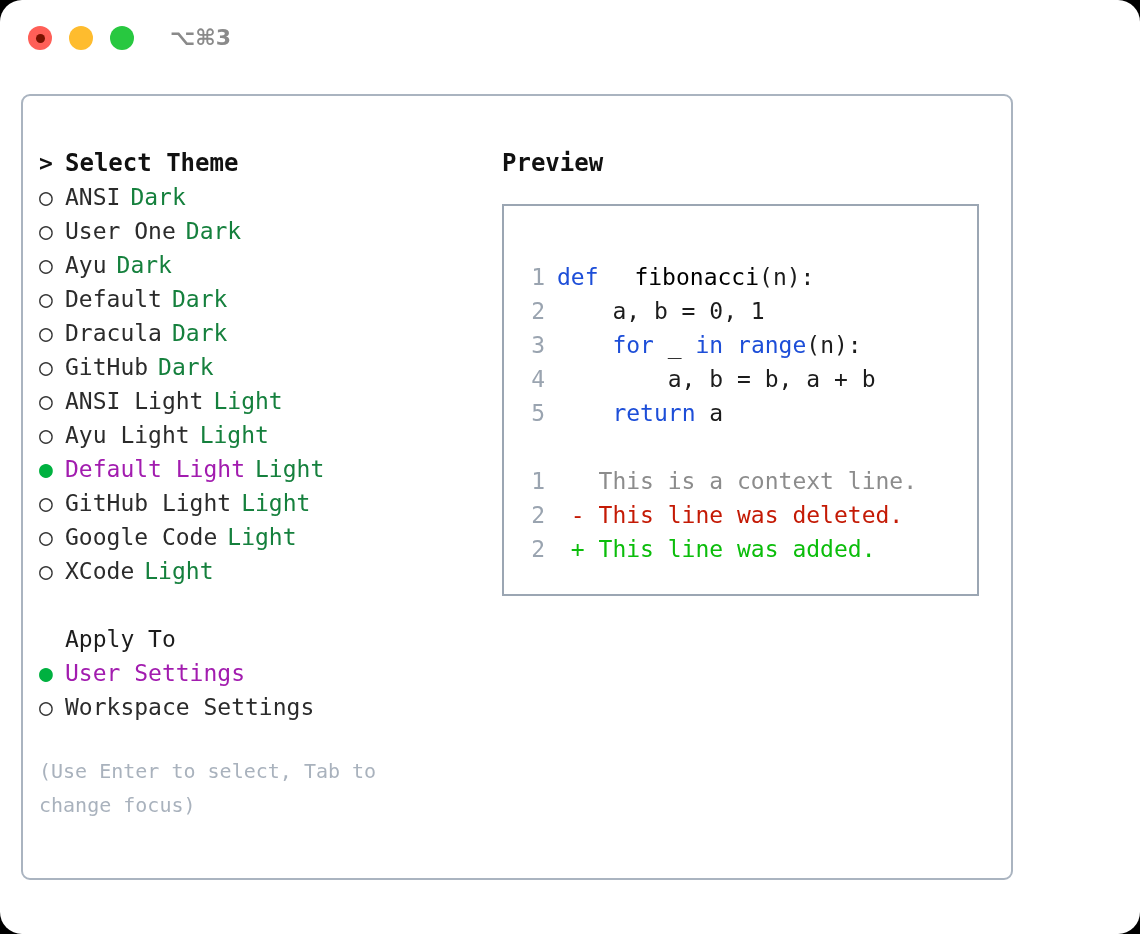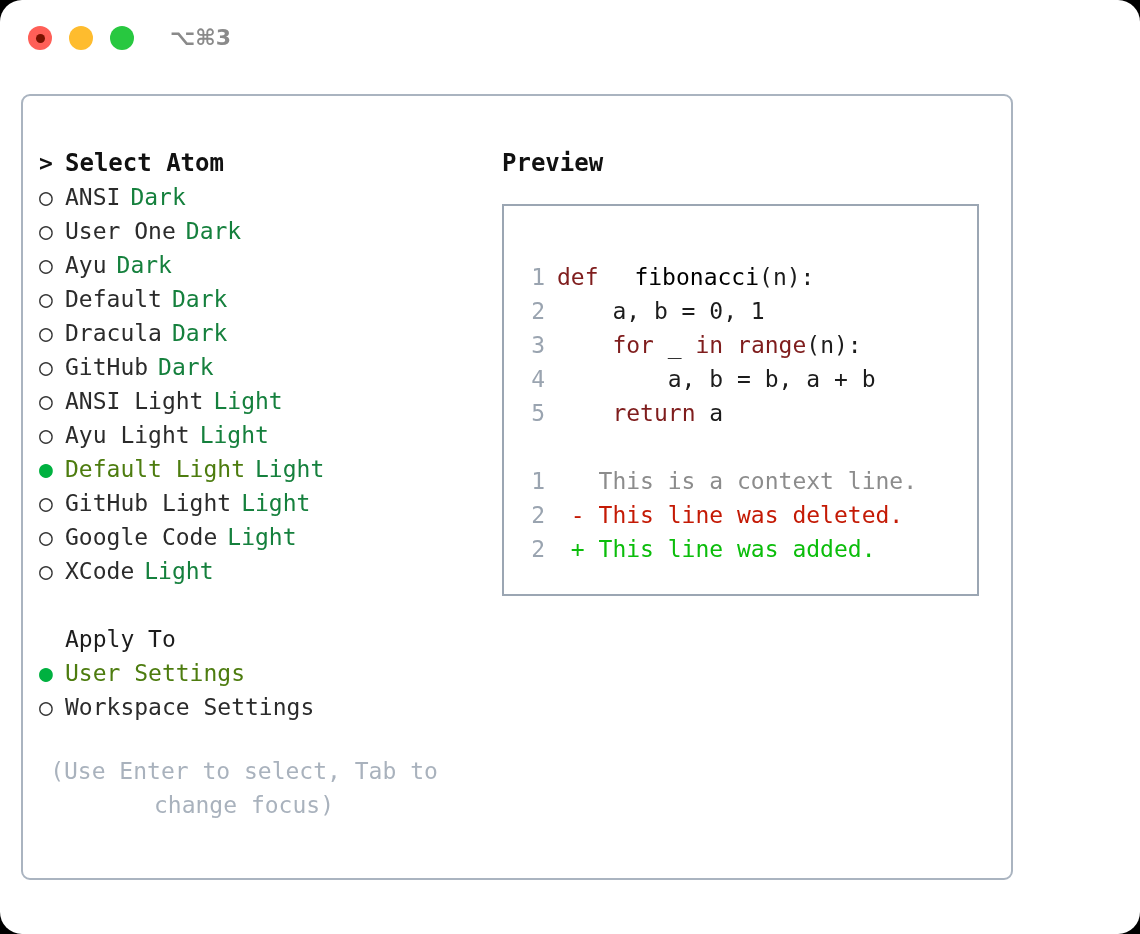--- a/index.html
+++ b/index.html
@@ -121,46 +121,45 @@
   .marker-off    { color: #3a3a3a; }
   .marker-on     { color: #00b140; }
 
   .header-line {
     font-weight: bold;
     color: #111111;
     font-size: 24px;
   }
 
   .item-name { color: #2b2b2b; }
-  .item-name.selected { color: #4d7c0f; }
+  .item-name.selected { color: #a21caf; }
   .item-tag {
     color: #15803d;
     margin-left: 10px;
   }
 
   .section-head {
     height: 34px;
     font-size: 23px;
     line-height: 34px;
     color: #1c1c1c;
     padding-left: 26px;
     white-space: pre;
   }
 
   .spacer-lg { height: 34px; }
   .spacer-md { height: 30px; }
 
   .hint {
-    font-size: 23px;
+    font-size: 20px;
     line-height: 34px;
     color: #a9b2bd;
     width: 410px;
     white-space: normal;
     word-break: normal;
-    text-align: center;
   }
 
   
   .right-col {
     position: absolute;
     left: 479px;
     top: 50px;
     width: 490px;
   }
 
@@ -198,21 +197,21 @@
   .lineno {
     display: inline-block;
     width: 26px;
     flex: 0 0 26px;
     text-align: right;
     color: #9aa4b0;
     margin-right: 12px;
   }
   .code-text { color: #1c1c1c; white-space: pre; }
 
-  .tok-kw    { color: #7f1d1d; }
+  .tok-kw    { color: #1d4ed8; }
   .tok-fn    { color: #000000; margin-left: 22px; }
   .tok-plain { color: #1c1c1c; }
 
   .diff-gap { height: 34px; }
 
   .diff-line { font-size: 23px; line-height: 34px; white-space: pre; display: flex; align-items: baseline; }
   .diff-ctx  { color: #8c8c8c; }
   .diff-del  { color: #c41a05; text-align: right; }
   .diff-add  { color: #0bbd0b; }
 </style>
@@ -232,21 +231,21 @@
     <div class="shortcut">⌥⌘3</div>
   </div>
 
   <div class="panel">
     <div class="columns">
 
       <div class="left-col">
 
         <div class="list-line">
           <span class="marker marker-prompt">&gt;</span>
-          <span class="header-line">Select Atom</span>
+          <span class="header-line">Select Theme</span>
         </div>
 
         <div id="theme-list">
             <div class="list-line"><span class="marker marker-off">○</span><span class="item-name">ANSI</span><span class="item-tag">Dark</span></div>
             <div class="list-line"><span class="marker marker-off">○</span><span class="item-name">User One</span><span class="item-tag">Dark</span></div>
             <div class="list-line"><span class="marker marker-off">○</span><span class="item-name">Ayu</span><span class="item-tag">Dark</span></div>
             <div class="list-line"><span class="marker marker-off">○</span><span class="item-name">Default</span><span class="item-tag">Dark</span></div>
             <div class="list-line"><span class="marker marker-off">○</span><span class="item-name">Dracula</span><span class="item-tag">Dark</span></div>
             <div class="list-line"><span class="marker marker-off">○</span><span class="item-name">GitHub</span><span class="item-tag">Dark</span></div>
             <div class="list-line"><span class="marker marker-off">○</span><span class="item-name">ANSI Light</span><span class="item-tag">Light</span></div>

